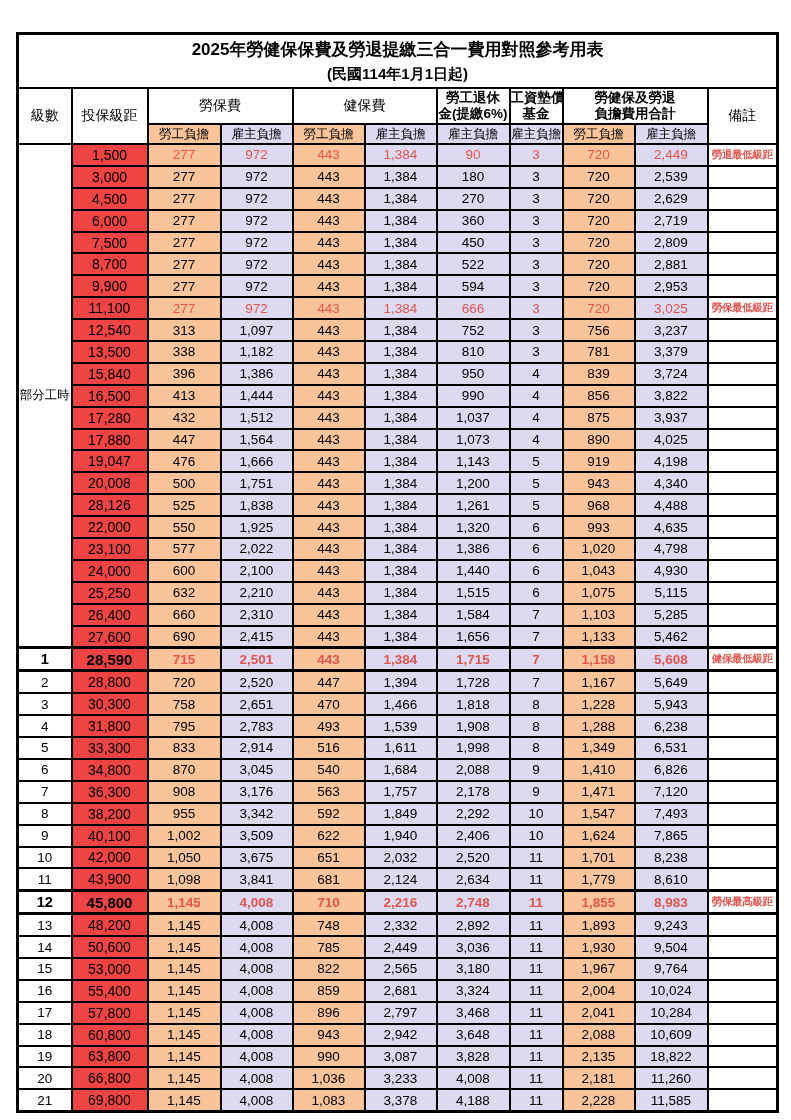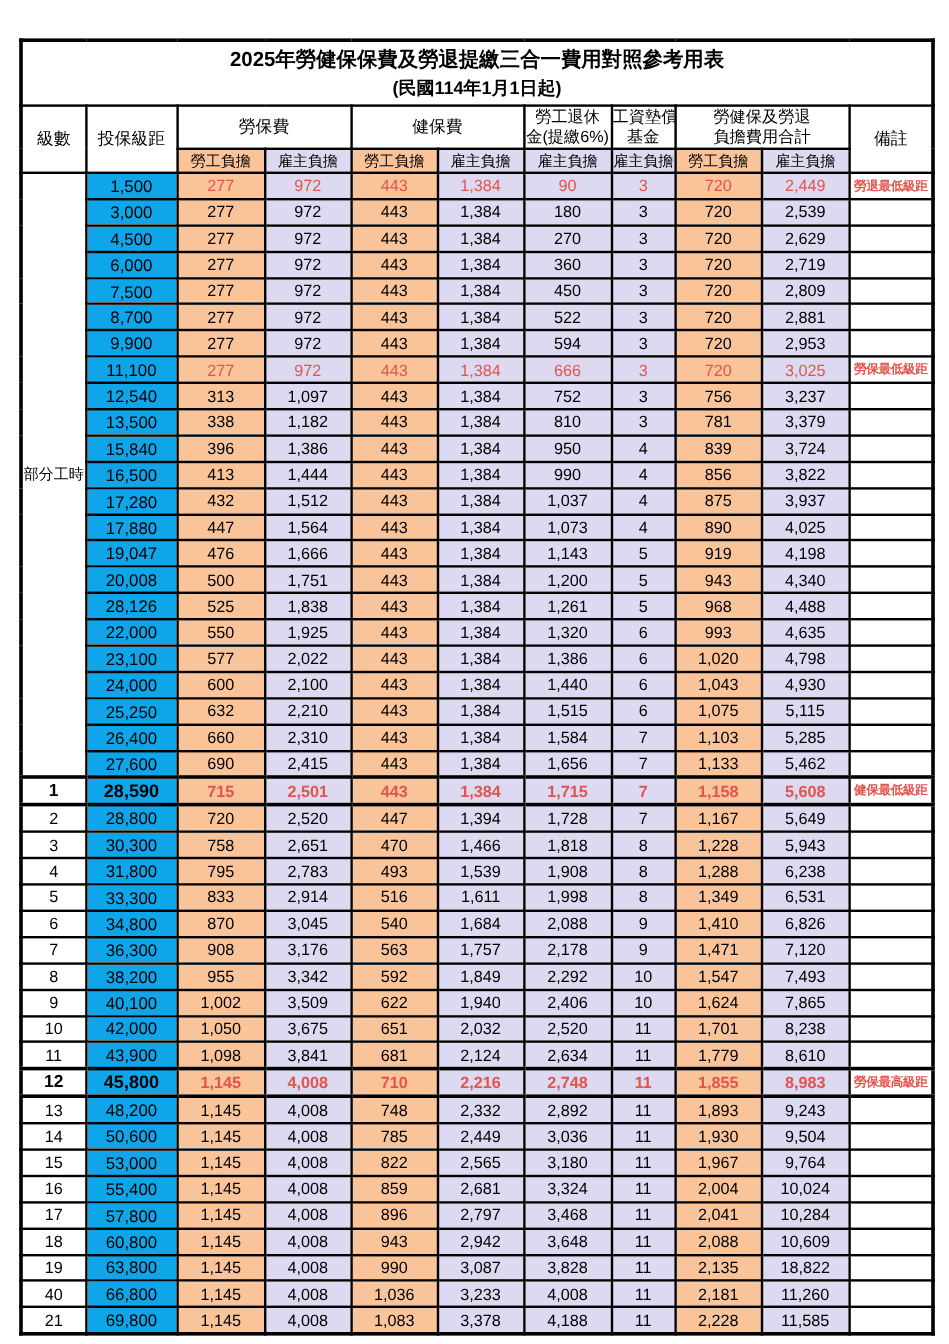--- a/index.html
+++ b/index.html
@@ -11,27 +11,27 @@
   .sheet { position:absolute; left:16px; top:32px; }
   table { border-collapse:collapse; table-layout:fixed; width:760px; border:3px solid #000; }
   td, th {
     border:2px solid #000; text-align:center; vertical-align:middle;
     padding:0; font-weight:normal; overflow:hidden; white-space:nowrap;
   }
   .titlebox { height:52px; background:#fff;margin-top:36px; }
   .title { font-size:17px; font-weight:bold; line-height:26px; }
   .subtitle { font-size:15px; font-weight:bold; line-height:22px; }
   tr.ghead th { height:34px; font-size:14px; background:#fff; }
-  tr.ghead th div { line-height:16px; font-size:13.5px; }
+  tr.ghead th div { line-height:16px; font-size:13.5px;font-weight:bold; }
   tr.shead th { height:18px; font-size:12.5px; font-weight:normal; }
   .emp { background:#FAC49A; }
   .er  { background:#DCD9F0; }
   tbody td { height:19.9px; font-size:13.5px; }
   td.level { background:#fff; }
-  td.bracket { background:#0ea5e9; font-size:14px; }
+  td.bracket { background:#ef4444; font-size:14px; }
   td.part-time { font-size:12.5px; }
   td.remark { background:#fff; font-size:10.5px; font-weight:bold; color:#E2544E; letter-spacing:-0.3px; }
   tr.red td.num { color:#E2544E; }
   tr.key td { border-top-width:3px; border-bottom-width:3px; font-weight:bold; }
   tr.key td.bracket { font-size:15px; }
   tr.key td.level { font-size:14.5px; }
 </style>
 </head>
 <body>
 
@@ -606,21 +606,21 @@
           <td class="num er">4,008</td>
           <td class="num emp">990</td>
           <td class="num er">3,087</td>
           <td class="num er">3,828</td>
           <td class="num er">11</td>
           <td class="num emp">2,135</td>
           <td class="num er">18,822</td>
           <td class="remark"></td>
         </tr>
         <tr>
-          <td class="level">40</td>
+          <td class="level">20</td>
           <td class="bracket">66,800</td>
           <td class="num emp">1,145</td>
           <td class="num er">4,008</td>
           <td class="num emp">1,036</td>
           <td class="num er">3,233</td>
           <td class="num er">4,008</td>
           <td class="num er">11</td>
           <td class="num emp">2,181</td>
           <td class="num er">11,260</td>
           <td class="remark"></td>

